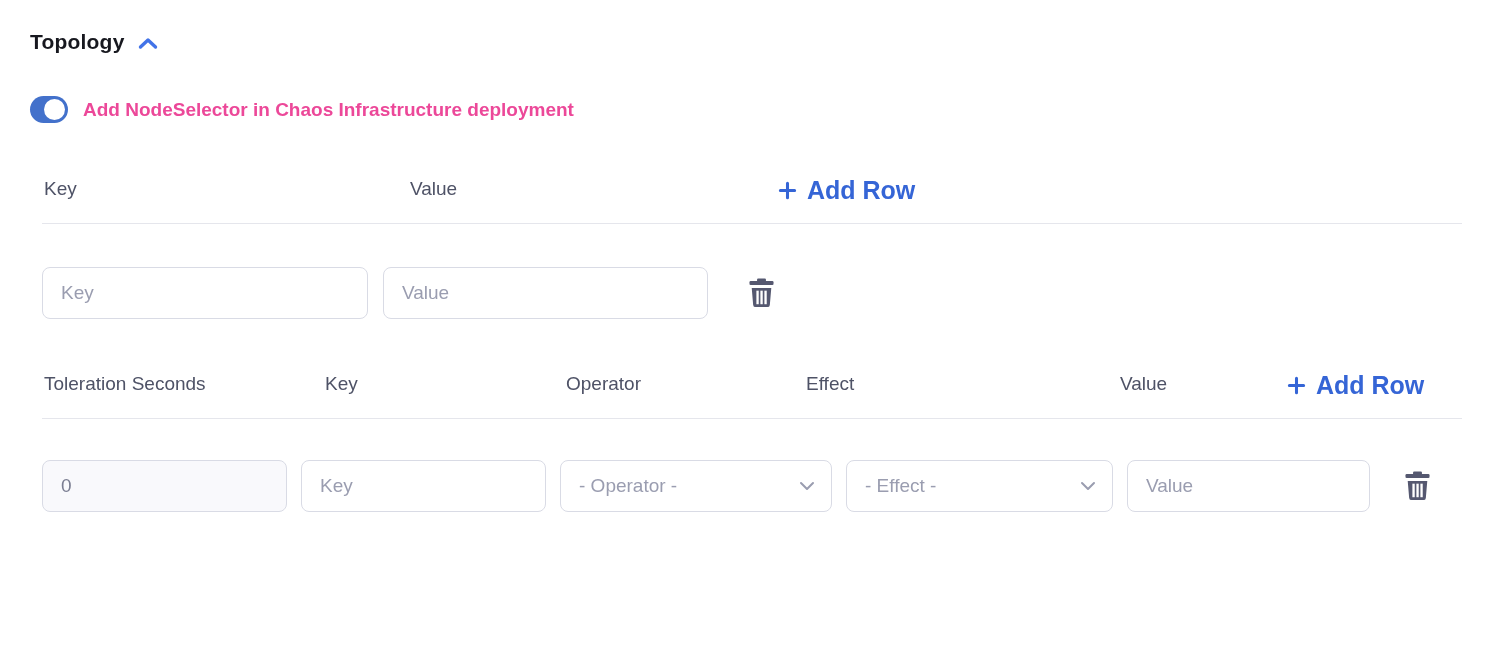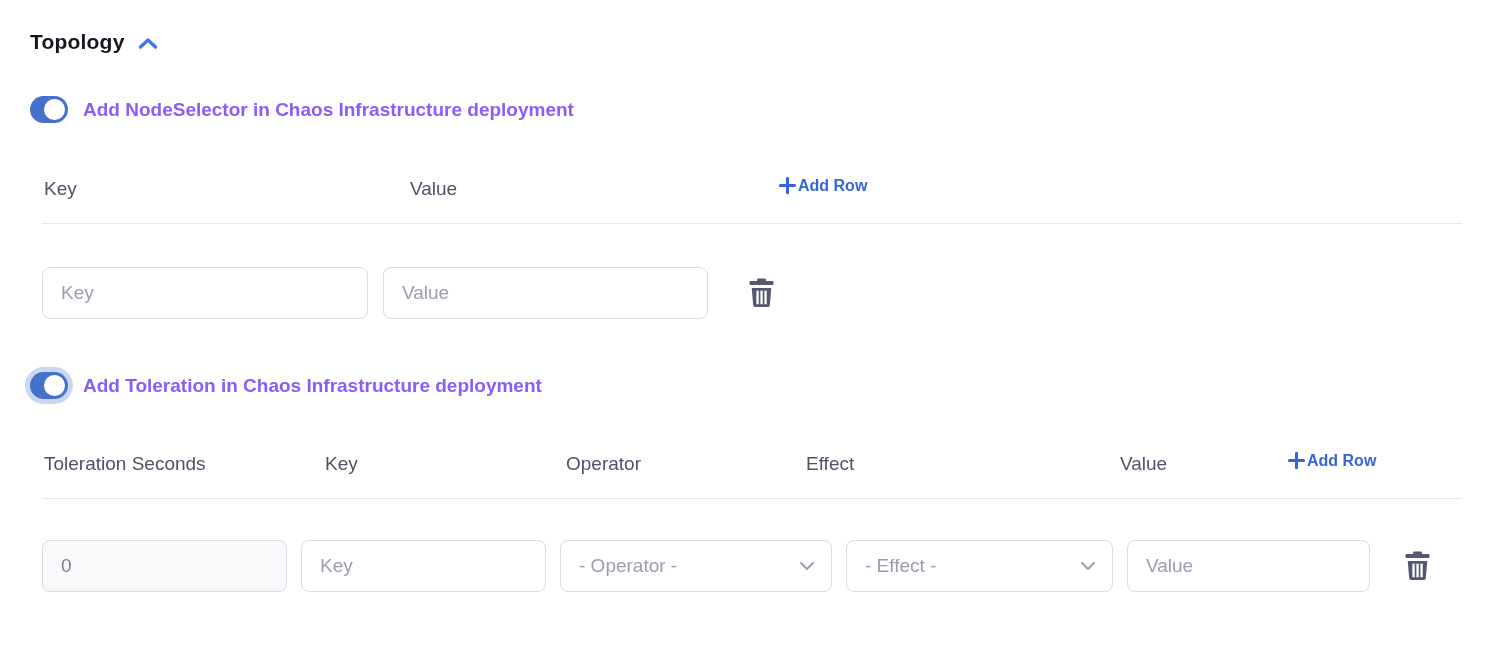--- a/index.html
+++ b/index.html
@@ -23,37 +23,37 @@
   .toggle-row.second { margin-top: 53px; }
   .toggle {
     position: relative; width: 38px; height: 27px; flex: 0 0 38px;
     background: #4371cb; border-radius: 14px; cursor: pointer;
   }
   .toggle .knob {
     position: absolute; top: 3px; right: 3px;
     width: 21px; height: 21px; border-radius: 50%; background: #ffffff;
   }
   .toggle.halo { box-shadow: 0 0 0 5px rgba(67,113,203,0.28); }
-  .toggle-label { font-size: 19px; font-weight: 700; color: #8b5cf6; }
+  .toggle-label { font-size: 19px; font-weight: 700; color: #ec4899; }
 
   
   .table { margin-left: 12px; width: 1420px; margin-top: 36px; }
   .table-head { position: relative; height: 24px; }
   .table-head.t1 { margin-top: 55px; }
   .table-head.t2 { margin-top: 54px; }
   .th {
     position: absolute; top: 0;
     font-size: 19px; color: #4e5266; white-space: nowrap;
   }
   .add-row-btn {
     position: absolute; top: -2px;
-    display: inline-flex; align-items: center; gap: 1px;
+    display: inline-flex; align-items: center; gap: 10px;
     background: none; border: none; cursor: pointer;
     font-family: "Liberation Sans", sans-serif;
-    font-size: 16px; font-weight: 700; color: #3565d6;
+    font-size: 25px; font-weight: 700; color: #3565d6;
   }
   .divider { height: 1px; background: #e5e6ec; margin-top: 21px; }
 
   .inputs-row { display: flex; align-items: center; margin-top: 43px; }
   .inputs-row.t2 { margin-top: 41px; }
 
   .text-input {
     height: 52px; border: 1px solid #d9dbe5; border-radius: 8px;
     background: #ffffff; padding: 0 18px;
     font-family: "Liberation Sans", sans-serif;
@@ -134,26 +134,20 @@
             <path d="M3.2 9 h17.6 l-1.3 15.2 a2.2 2.2 0 0 1 -2.2 2 h-10.6 a2.2 2.2 0 0 1 -2.2 -2 z" fill="#555870"></path>
             <rect x="7.4" y="11.4" width="2.1" height="12.2" fill="#ffffff"></rect>
             <rect x="11" y="11.4" width="2.1" height="12.2" fill="#ffffff"></rect>
             <rect x="14.6" y="11.4" width="2.1" height="12.2" fill="#ffffff"></rect>
           </svg>
         </span>
       </button>
     </div>
   </div>
 
-  <div class="toggle-row second">
-    <div class="toggle halo">
-      <div class="knob"></div>
-    </div>
-    <div class="toggle-label">Add Toleration in Chaos Infrastructure deployment</div>
-  </div>
 
   <div class="table t2">
     <div class="table-head t2">
       <span class="th" style="left:2px">Toleration Seconds</span>
       <span class="th" style="left:283px">Key</span>
       <span class="th" style="left:524px">Operator</span>
       <span class="th" style="left:764px">Effect</span>
       <span class="th" style="left:1078px">Value</span>
       <button class="add-row-btn" style="left:1245px">
         <span style="display:inline-flex">

